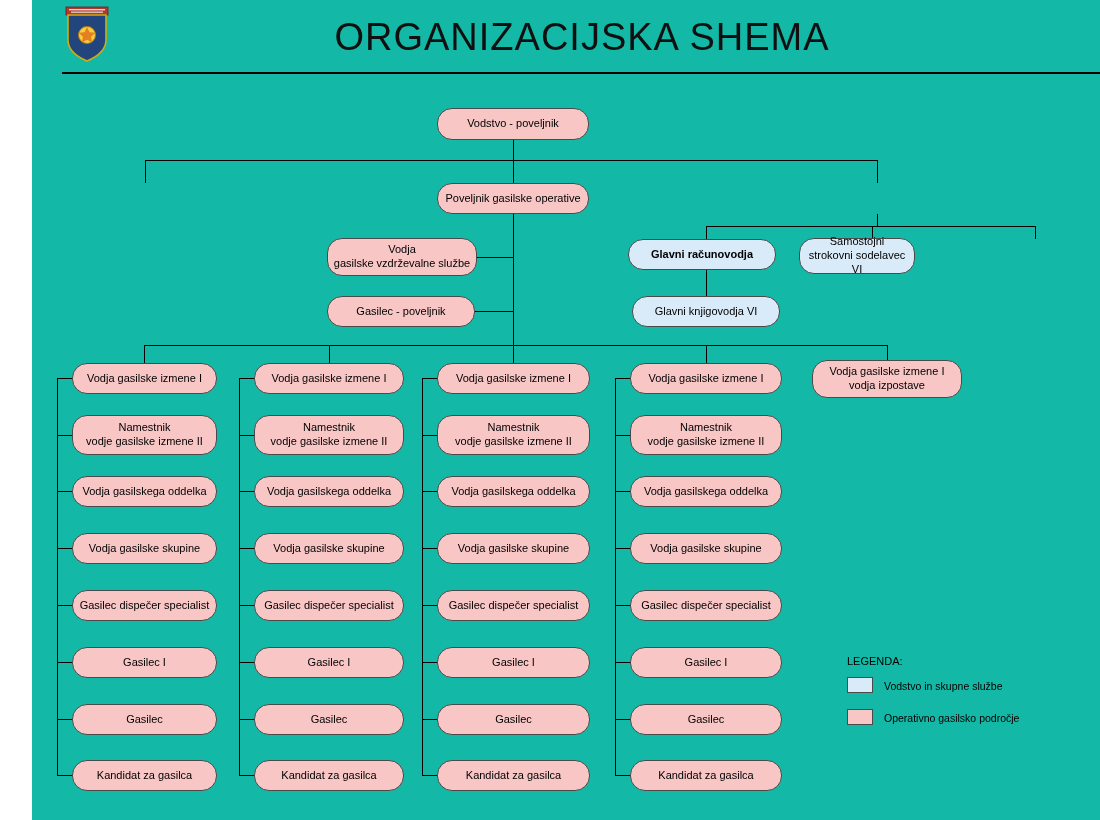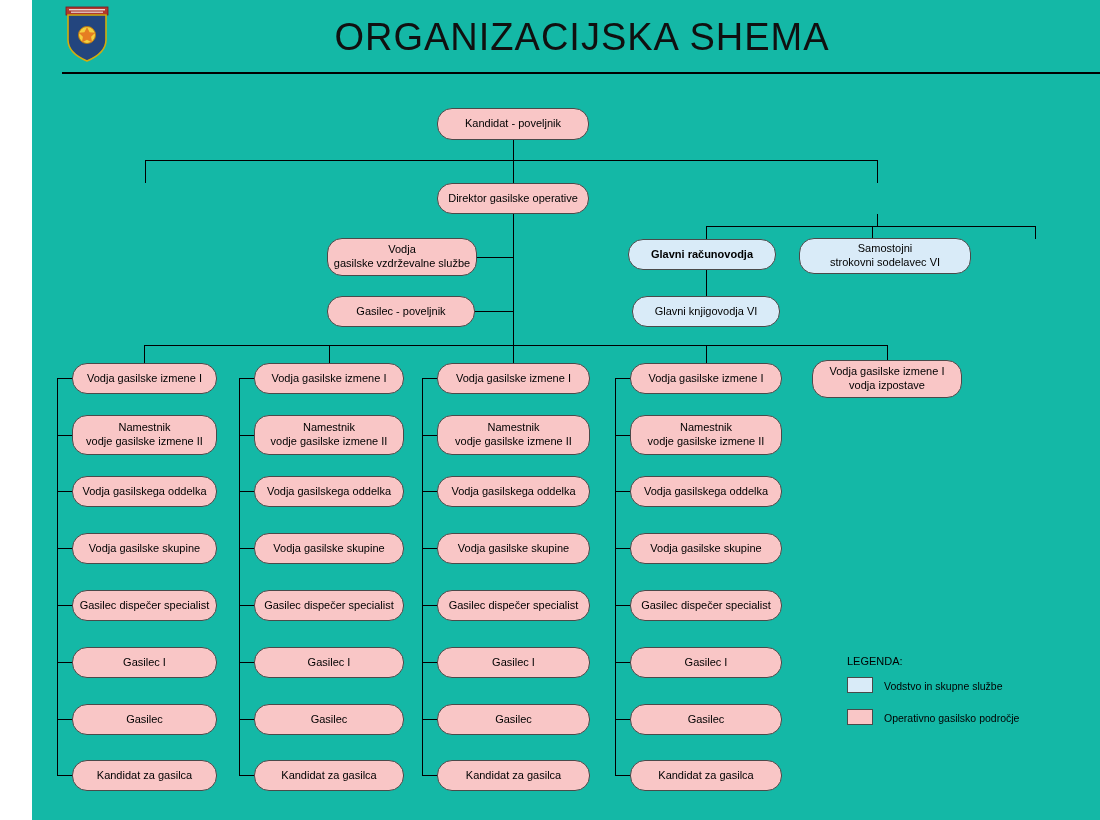--- a/index.html
+++ b/index.html
@@ -105,29 +105,29 @@
   <div class="line" style="left:583px; top:378px; width:1px; height:397px;"></div>
   <div class="line" style="left:583px; top:378px; width:15px; height:1px;"></div>
   <div class="line" style="left:583px; top:435px; width:15px; height:1px;"></div>
   <div class="line" style="left:583px; top:491px; width:15px; height:1px;"></div>
   <div class="line" style="left:583px; top:548px; width:15px; height:1px;"></div>
   <div class="line" style="left:583px; top:605px; width:15px; height:1px;"></div>
   <div class="line" style="left:583px; top:662px; width:15px; height:1px;"></div>
   <div class="line" style="left:583px; top:719px; width:15px; height:1px;"></div>
   <div class="line" style="left:583px; top:775px; width:15px; height:1px;"></div>
 
-  <div class="node pink" style="left:405px; top:108px; width:152px; height:32px;">Kandidat - poveljnik</div>
-  <div class="node pink" style="left:405px; top:183px; width:152px; height:31px;">Direktor gasilske operative</div>
+  <div class="node pink" style="left:405px; top:108px; width:152px; height:32px;">Vodstvo - poveljnik</div>
+  <div class="node pink" style="left:405px; top:183px; width:152px; height:31px;">Poveljnik gasilske operative</div>
 
   <div class="node pink" style="left:295px; top:238px; width:150px; height:38px;">Vodja
 gasilske vzdrževalne službe</div>
   <div class="node pink" style="left:295px; top:296px; width:148px; height:31px;">Gasilec - poveljnik</div>
 
   <div class="node blue" style="left:596px; top:239px; width:148px; height:31px;font-weight:bold;">Glavni računovodja</div>
-  <div class="node blue" style="left:767px; top:238px; width:172px; height:36px;">Samostojni
+  <div class="node blue" style="left:767px; top:238px; width:116px; height:36px;">Samostojni
 strokovni sodelavec VI</div>
   <div class="node blue" style="left:600px; top:296px; width:148px; height:31px;">Glavni knjigovodja VI</div>
 
   <div class="node pink" style="left:40px; top:363px; width:145px; height:31px;">Vodja gasilske izmene I</div>
   <div class="node pink" style="left:40px; top:415px; width:145px; height:40px;">Namestnik
 vodje gasilske izmene II</div>
   <div class="node pink" style="left:40px; top:476px; width:145px; height:31px;">Vodja gasilskega oddelka</div>
   <div class="node pink" style="left:40px; top:533px; width:145px; height:31px;">Vodja gasilske skupine</div>
   <div class="node pink" style="left:40px; top:590px; width:145px; height:31px;">Gasilec dispečer specialist</div>
   <div class="node pink" style="left:40px; top:647px; width:145px; height:31px;">Gasilec I</div>

